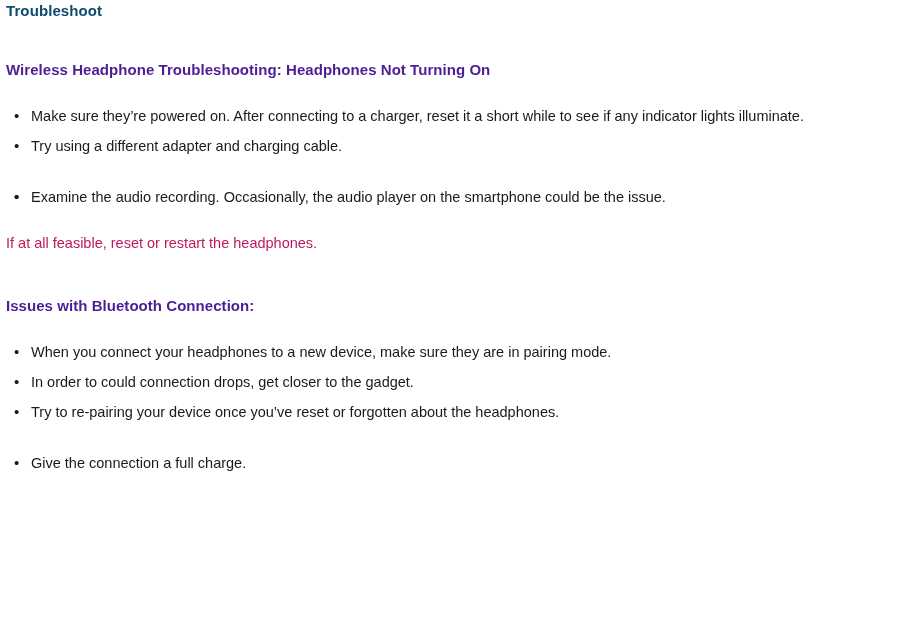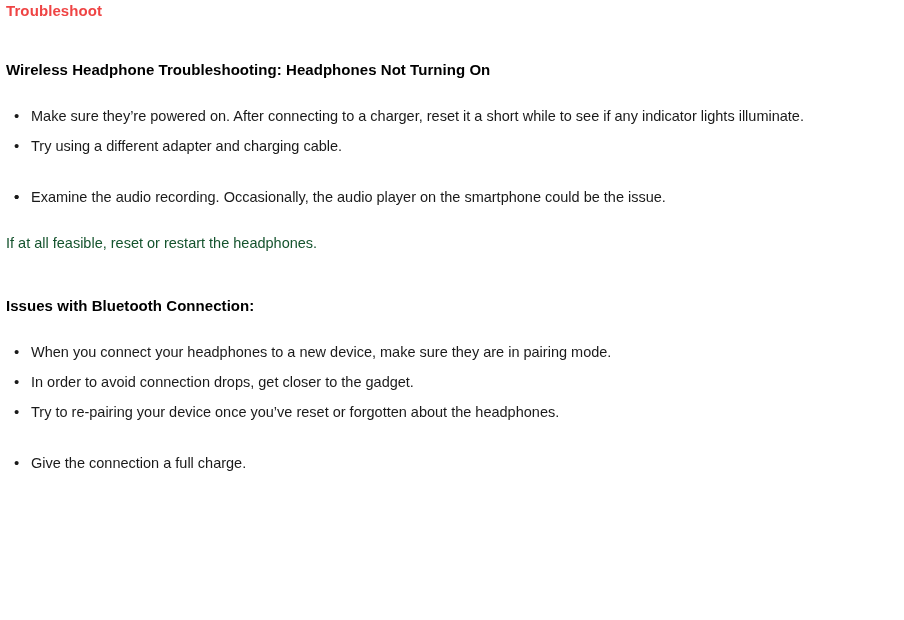--- a/index.html
+++ b/index.html
@@ -17,30 +17,30 @@
   .page {
     position: relative;
     width: 904px;
     height: 620px;
     padding: 0 6px 0 6px;
     box-sizing: border-box;
   }
   .doc-title {
     font-size: 15px;
     font-weight: bold;
-    color: #ef4444;
+    color: #0c4a6e;
     margin: 0;
     padding-top: 1px;
     line-height: 20px;
     letter-spacing: 0.1px;
   }
   .section-heading {
     font-size: 15px;
     font-weight: bold;
-    color: #000000;
+    color: #4c1d95;
     line-height: 20px;
     letter-spacing: 0.05px;
   }
   .h-1 { margin-top: 39px; }
   .h-2 { margin-top: 37px; }
   .h-3 { margin-top: 38px; }
   .h-4 { margin-top: 38px; }
 
   ul.bullets {
     list-style: none;
@@ -60,21 +60,21 @@
     position: absolute;
     left: 8px;
     top: 0;
     font-size: 15px;
     line-height: 30px;
     color: #1a1a1a;
   }
   .para {
     font-size: 14.5px;
     line-height: 30px;
-    color: #14532d;
+    color: #be185d;
     margin-top: 16px;
     white-space: nowrap;
   }
 </style>
 </head>
 <body>
 
 <div class="page">
 
   <h1 class="doc-title">Troubleshoot</h1>
@@ -103,21 +103,21 @@
   <div class="para">If at all feasible, reset or restart the headphones.</div>
 
   <div class="section-heading h-3">Issues with Bluetooth Connection:</div>
   <ul class="bullets first">
     <li>
       <span class="dot">•</span>
       <span>When you connect your headphones to a new device, make sure they are in pairing mode.</span>
     </li>
     <li>
       <span class="dot">•</span>
-      <span>In order to avoid connection drops, get closer to the gadget.</span>
+      <span>In order to could connection drops, get closer to the gadget.</span>
     </li>
     <li>
       <span class="dot">•</span>
       <span>Try to re-pairing your device once you’ve reset or forgotten about the headphones.</span>
     </li>
   </ul>
 
   <ul class="bullets first">
     <li>
       <span class="dot">•</span>

